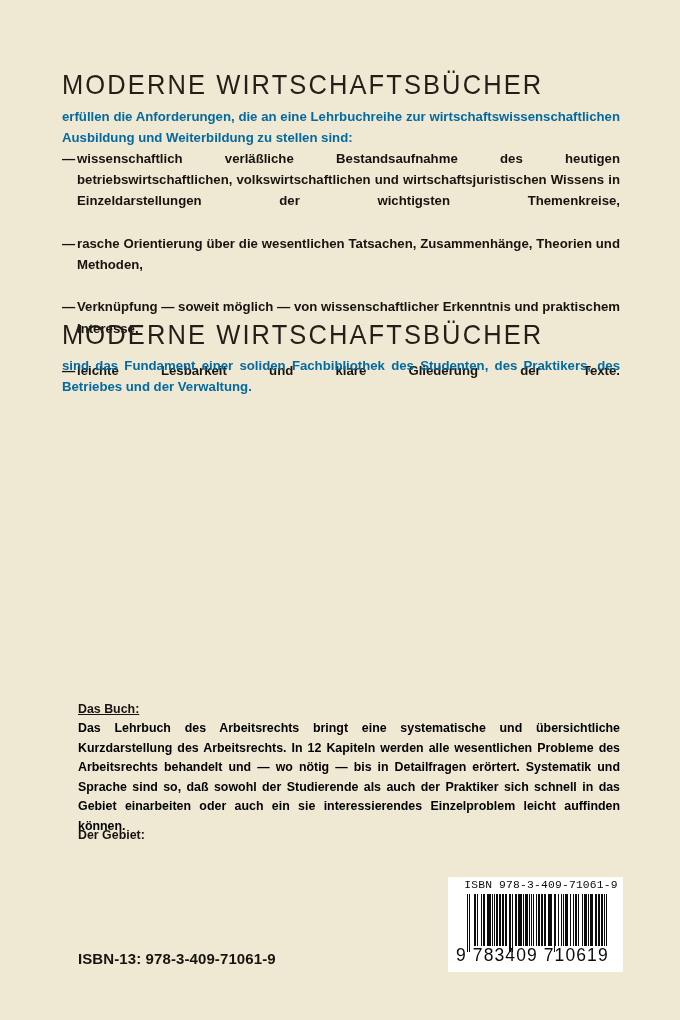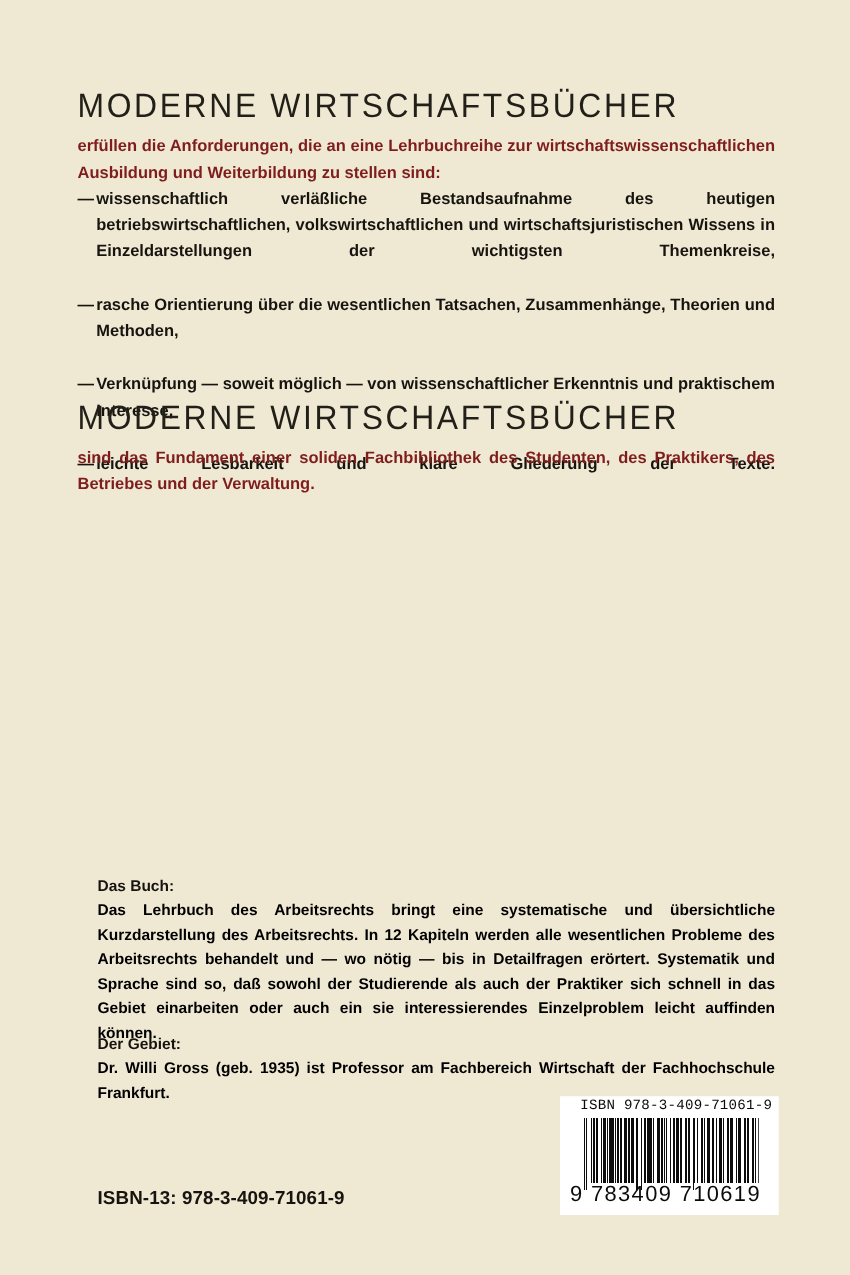--- a/index.html
+++ b/index.html
@@ -43,21 +43,21 @@
   
   .upper-block {
     position: absolute;
     left: 62px;
     width: 558px;
     font-size: 13.2px;
     font-weight: bold;
     line-height: 21.2px;
     text-align: justify;
     text-justify: inter-word;
-    color: #7f1d1d;
+    color: #0369a1;
   }
   #intro-paragraph { top: 106px; }
   #fundament-paragraph { top: 355px; }
 
   .bullet-list {
     position: absolute;
     left: 62px;
     width: 558px;
     margin: 0;
     padding: 0;
@@ -102,21 +102,21 @@
     position: absolute;
     left: 78px;
     width: 542px;
     font-size: 12.4px;
     font-weight: bold;
     line-height: 19.6px;
     text-align: justify;
     text-justify: inter-word;
     color: #000000;
   }
-  #book-label { top: 700px; }
+  #book-label { top: 700px; text-decoration: underline; }
   #book-text  { top: 719px; }
   #author-label { top: 826px; }
   #author-text  { top: 845px; }
   .lower-block::after {
     content: "";
     display: inline-block;
     width: 100%;
   }
 
   
@@ -202,21 +202,20 @@
   </ul>
 
   <div class="series-heading" id="heading-2">MODERNE WIRTSCHAFTSBÜCHER</div>
 
   <div class="upper-block" id="fundament-paragraph">sind das Fundament einer soliden Fachbibliothek des Studenten, des Praktikers, des Betriebes und der Verwaltung.</div>
 
   <div class="lower-label" id="book-label">Das Buch:</div>
   <div class="lower-block" id="book-text">Das Lehrbuch des Arbeitsrechts bringt eine systematische und übersichtliche Kurzdarstellung des Arbeitsrechts. In 12 Kapiteln werden alle wesentlichen Probleme des Arbeitsrechts behandelt und — wo nötig — bis in Detailfragen erörtert. Systematik und Sprache sind so, daß sowohl der Studierende als auch der Praktiker sich schnell in das Gebiet einarbeiten oder auch ein sie interessierendes Einzelproblem leicht auffinden können.</div>
 
   <div class="lower-label" id="author-label">Der Gebiet:</div>
-  <div class="lower-block" id="author-text">Dr. Willi Gross (geb. 1935) ist Professor am Fachbereich Wirtschaft der Fachhochschule Frankfurt.</div>
 
   <div id="isbn13-line">ISBN-13: 978-3-409-71061-9</div>
 
   <div id="barcode-box">
     <div id="barcode-isbn-text">ISBN 978-3-409-71061-9</div>
     <svg id="barcode-bars" viewBox="0 0 151 58" preserveAspectRatio="none" shape-rendering="crispEdges">
         <rect x="0" y="0" width="1" height="58" fill="#0b0b0b"></rect>
         <rect x="2" y="0" width="1" height="58" fill="#0b0b0b"></rect>
         <rect x="6" y="0" width="1" height="52" fill="#0b0b0b"></rect>
         <rect x="8" y="0" width="1" height="52" fill="#0b0b0b"></rect>

